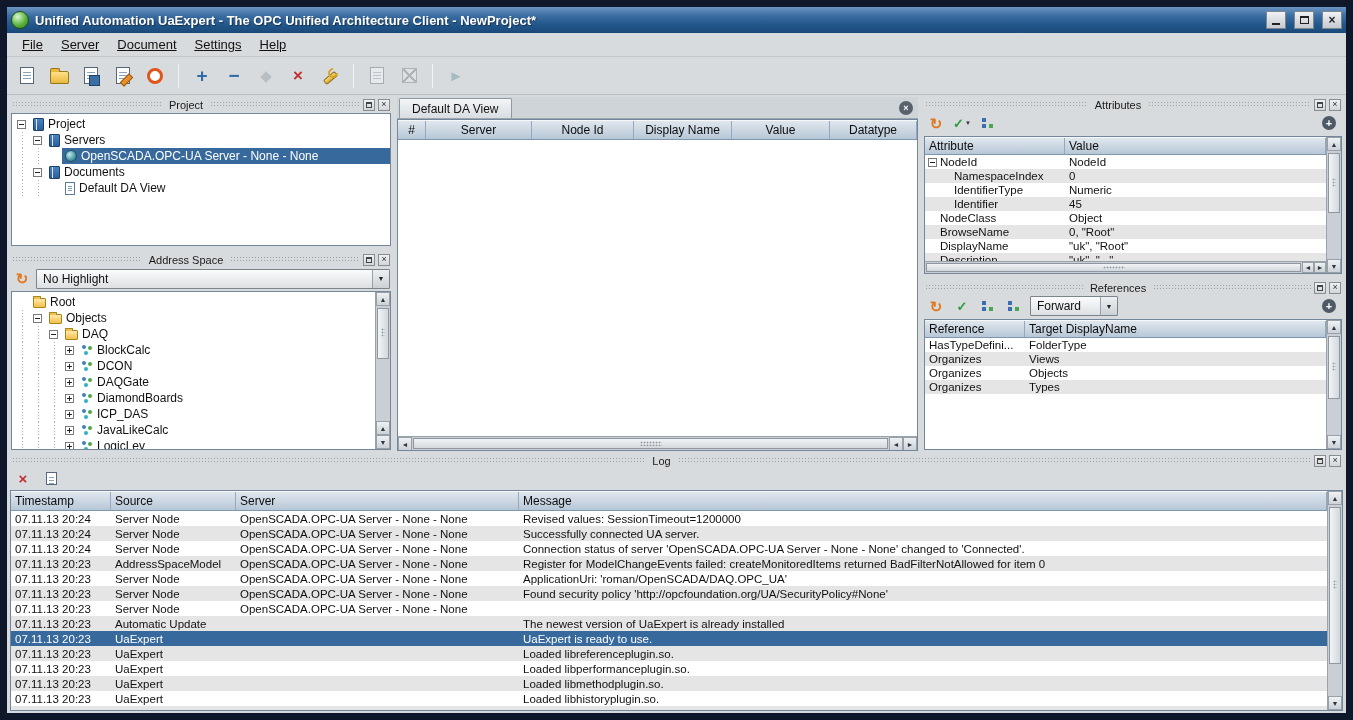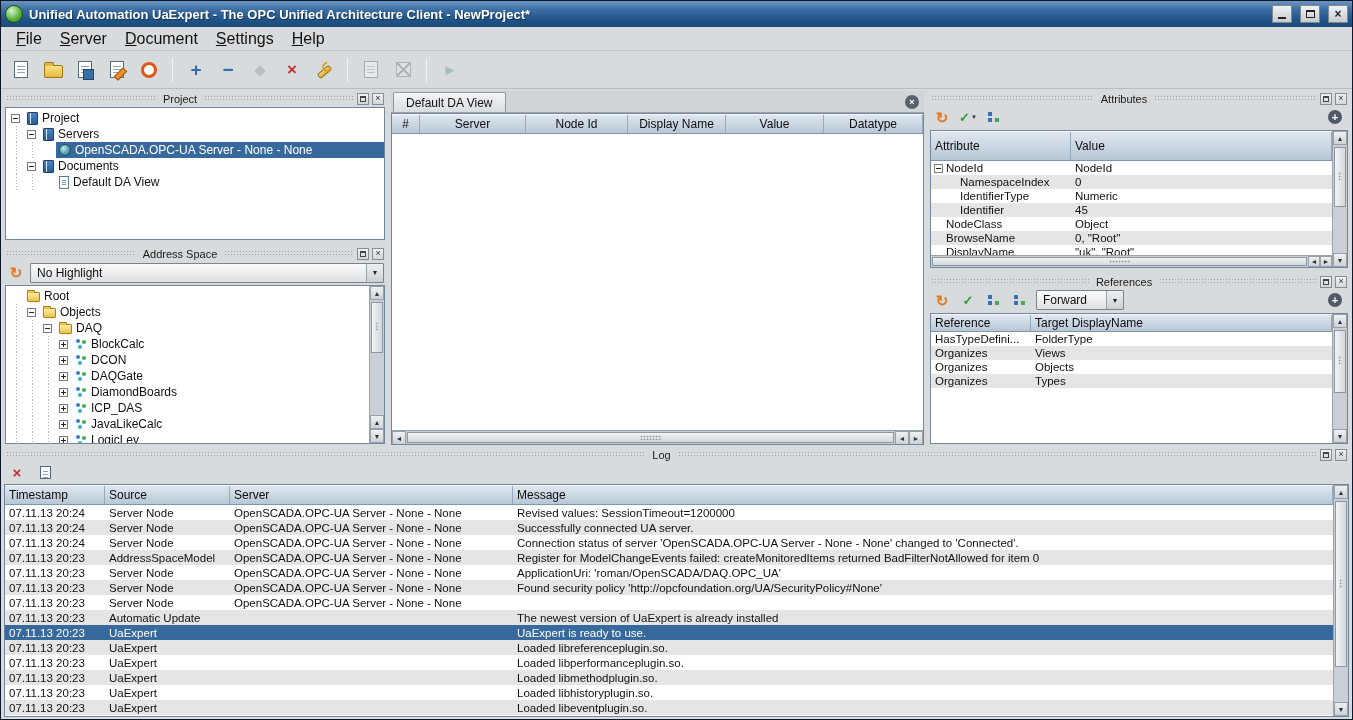--- a/index.html
+++ b/index.html
@@ -1,36 +1,36 @@
 <!DOCTYPE html>
 <html><head>
 <meta charset="utf-8">
 <style>
   * { box-sizing: border-box; margin: 0; padding: 0; }
   html,body { width:1353px; height:720px; overflow:hidden; }
   body { font-family:"Liberation Sans", sans-serif; font-size:12px; color:#111; cursor:default; }
 
-  .window { width:1353px; height:720px; border:1px solid #0f172a; background:#d8dbde; display:flex; flex-direction:column; }
+  .window { width:1353px; height:720px; border:7px solid #0f172a; background:#d8dbde; display:flex; flex-direction:column; }
 
   
   .titlebar { height:26px; flex:none; display:flex; align-items:center; gap:6px; padding:0 4px;
     background:linear-gradient(180deg,#6b95c2 0%,#3a6ca2 35%,#215689 70%,#1a4a7a 100%); }
   .app-icon { width:18px; height:18px; border-radius:50%; flex:none;
     background:radial-gradient(circle at 35% 30%, #d9f7cf, #5bb33f 55%, #2f7d1e); border:1px solid #1d5212; }
   .title-text { flex:1; color:#fff; font-weight:bold; font-size:13px; white-space:nowrap; overflow:hidden;
     text-shadow:1px 1px 1px rgba(0,0,0,.45); }
   .win-btn { width:20px; height:18px; margin-left:2px; flex:none; display:flex; align-items:center; justify-content:center;
     background:linear-gradient(#f0f2f4,#c6cbd0); border:1px solid #7d858d; font-size:12px; color:#222; }
   .min-glyph { width:8px; height:2px; background:#222; margin-top:8px; }
   .max-glyph { width:9px; height:8px; border:1px solid #222; border-top-width:2px; }
   .close-glyph { font-weight:bold; font-size:12px; line-height:1; }
 
   
   .menubar { height:24px; flex:none; display:flex; align-items:center; padding:0 6px; background:#d8dbde; border-bottom:1px solid #c2c6ca; }
-  .menu-item { display:inline-block; padding:3px 9px; font-size:16px; }
+  .menu-item { display:inline-block; padding:3px 9px; font-size:13px;text-decoration:underline; }
   .menu-item::first-letter { text-decoration:underline; }
 
   .toolbar { height:38px; flex:none; display:flex; align-items:center; padding:0 5px; gap:2px; background:#d8dbde; border-bottom:1px solid #b9bdc1; }
   .tb-btn { width:30px; height:30px; display:flex; align-items:center; justify-content:center; border:1px solid transparent; }
   .tb-btn.disabled { opacity:.4; }
   .tb-sep { width:1px; height:24px; background:#a7adb3; border-right:1px solid #f1f3f5; margin:0 6px; }
 
   .icon-page { width:14px; height:17px; background:#fff; border:1px solid #55687b; position:relative; }
   .icon-page::before { content:""; position:absolute; left:2px; right:2px; top:4px; height:1px; background:#8ba2b8; box-shadow:0 3px 0 #8ba2b8, 0 6px 0 #8ba2b8; }
   .icon-page.save::after { content:""; position:absolute; right:-3px; bottom:-3px; width:9px; height:9px; background:#3a6ea5; border:1px solid #1f4468; }
@@ -508,21 +508,21 @@
               <span class="icon-hier"></span>
             </span>
           <span class="tb-spacer"></span>
           <span class="mini-btn">
               <span class="icon-addcircle">+</span>
             </span>
         </div>
         <div class="panel-content" style="padding-top:0;">
           <div class="box" style="flex:1; display:flex; min-height:0;">
             <div style="flex:1; min-width:0; display:flex; flex-direction:column;">
-              <div class="thead attr-grid" style="height:30px;">
+              <div class="thead attr-grid" style="height:18px;">
                 <span class="th">Attribute</span>
                 <span class="th">Value</span>
               </div>
               <div class="rows">
                   <div class="grid-row attr-grid">
                     <span class="td cell-name">
                       <span class="tree-exp minus"></span>
                       <span class="cell-text">NodeId</span>
                     </span>
                     <span class="td">NodeId</span>

